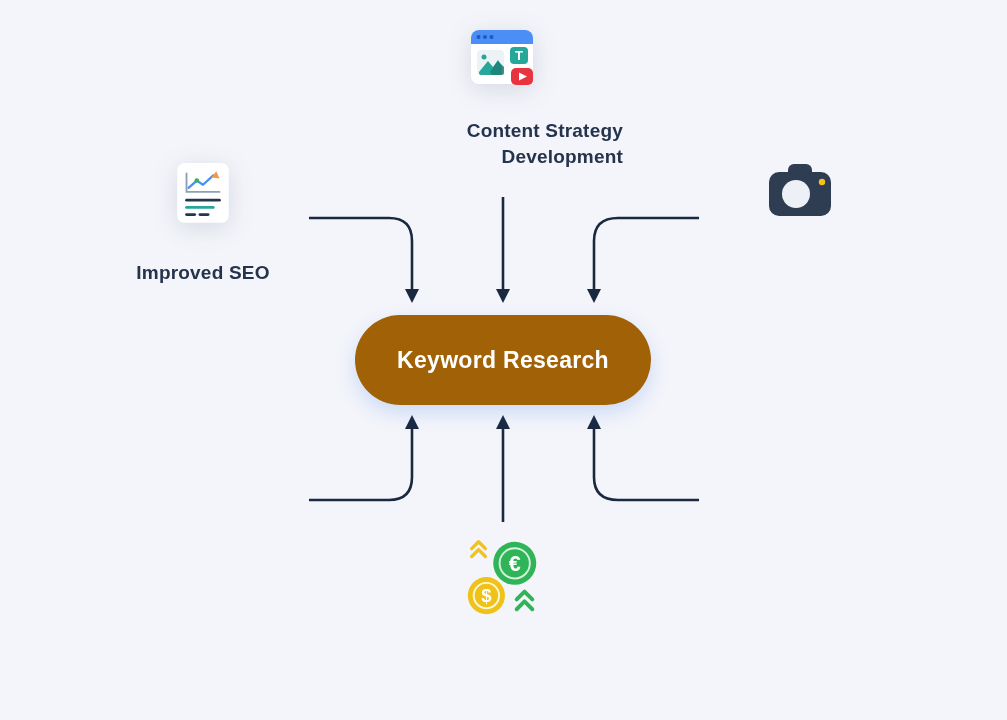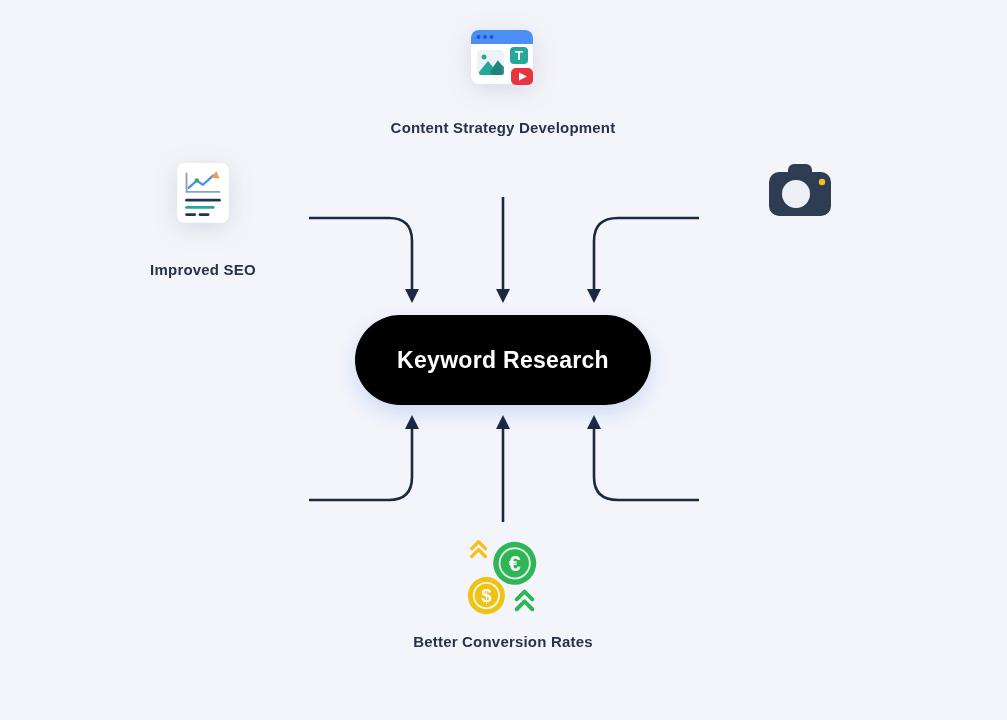--- a/index.html
+++ b/index.html
@@ -12,34 +12,34 @@
     background: #f4f5fa;
     overflow: hidden;
   }
   .node {
     position: absolute;
     display: flex;
     flex-direction: column;
     align-items: center;
   }
   .node-label {
-    font-size: 15px;
+    font-size: 19px;
     font-weight: 700;
     color: #25334d;
-    text-align: left;
+    text-align: right;
     line-height: 1.38;
     letter-spacing: .2px;
   }
   .icon-card { filter: drop-shadow(0 5px 12px rgba(40,60,100,.15)); }
   .center-pill {
     position: absolute;
     left: 355px; top: 315px;
     width: 296px; height: 90px;
     border-radius: 46px;
-    background: #000000;
+    background: #a16207;
     display: flex; align-items: center; justify-content: center;
     box-shadow: 0 8px 20px rgba(21,102,238,.18);
   }
   .center-pill span {
     color: #ffffff;
     font-size: 23px;
     font-weight: 700;
     letter-spacing: .3px;
   }
   .arrows { position: absolute; inset: 0; pointer-events: none; }
@@ -127,17 +127,16 @@
       <path d="M12 23 L19 16 L26 23" stroke="#f2c21d" stroke-width="3.5" fill="none" stroke-linecap="round" stroke-linejoin="round"></path>
       <circle cx="56" cy="30" r="22" fill="#2fb457"></circle>
       <circle cx="56" cy="30" r="15.5" fill="none" stroke="rgba(255,255,255,.8)" stroke-width="2"></circle>
       <text x="56" y="38" text-anchor="middle" font-size="22" font-weight="bold" fill="#ffffff">€</text>
       <circle cx="27" cy="63" r="19" fill="#eec216"></circle>
       <circle cx="27" cy="63" r="13" fill="none" stroke="rgba(255,255,255,.85)" stroke-width="2"></circle>
       <text x="27" y="70" text-anchor="middle" font-size="19" font-weight="bold" fill="#ffffff">$</text>
       <path d="M58 67 L66 59 L74 67" stroke="#2fb457" stroke-width="4" fill="none" stroke-linecap="round" stroke-linejoin="round"></path>
       <path d="M58 77 L66 69 L74 77" stroke="#2fb457" stroke-width="4" fill="none" stroke-linecap="round" stroke-linejoin="round"></path>
     </svg>
-    <div class="node-label gap-sm">Better Conversion Rates</div>
   </div>
 
 
 </div>
 
 </body></html>

